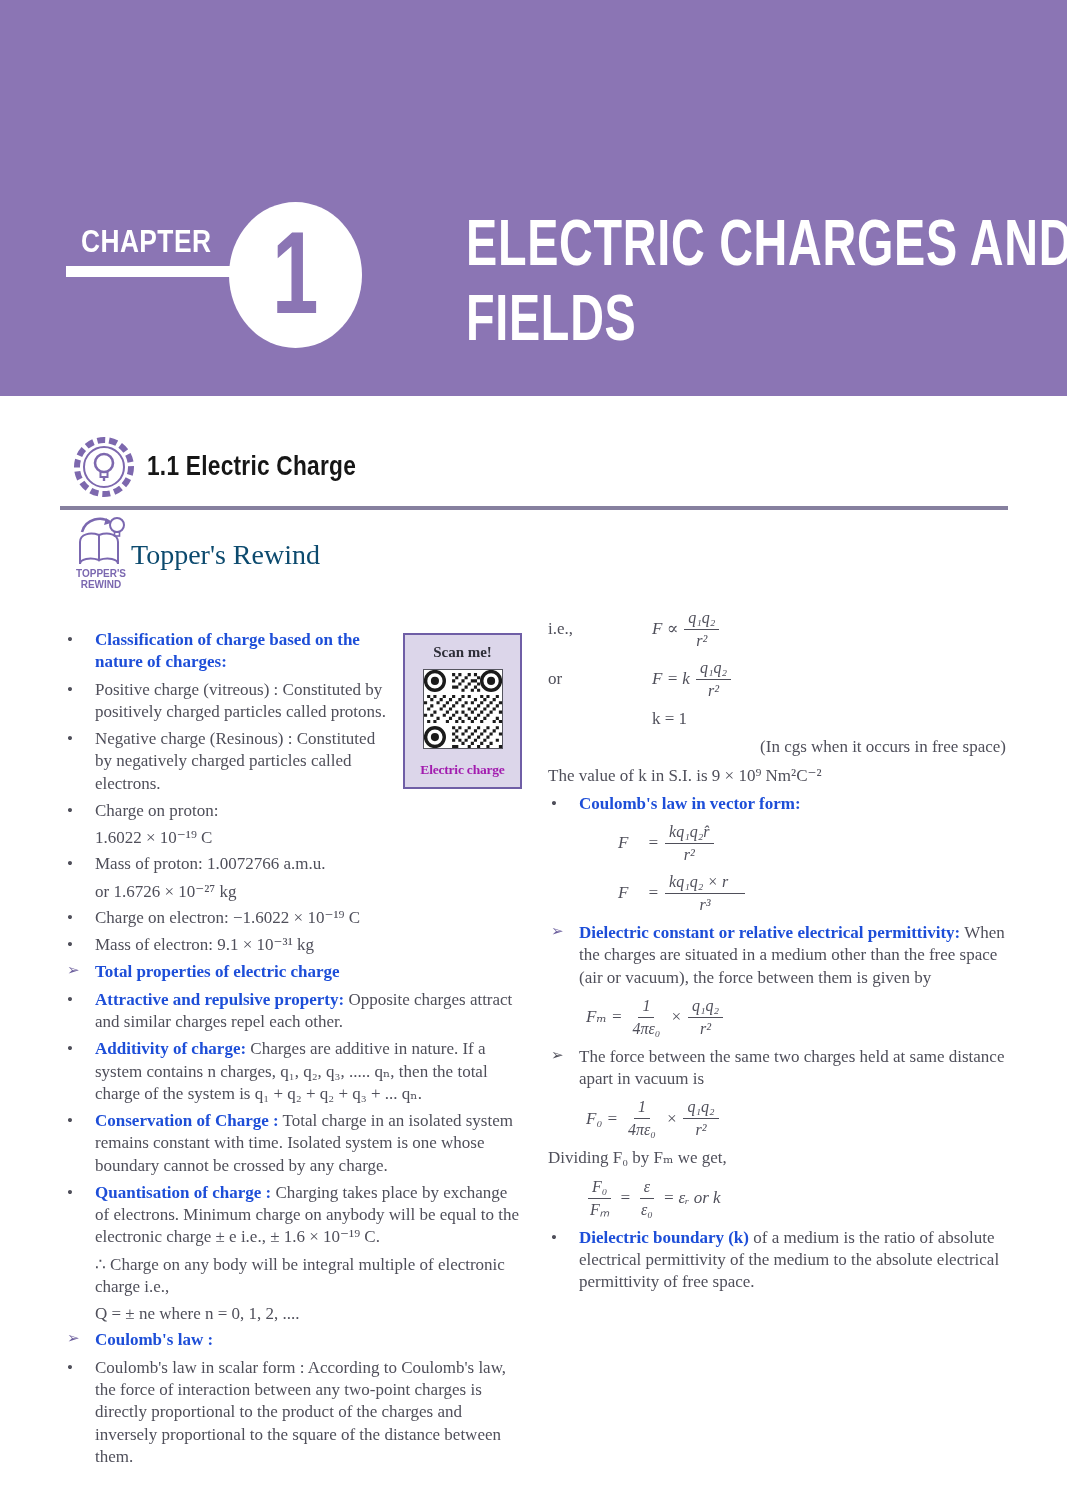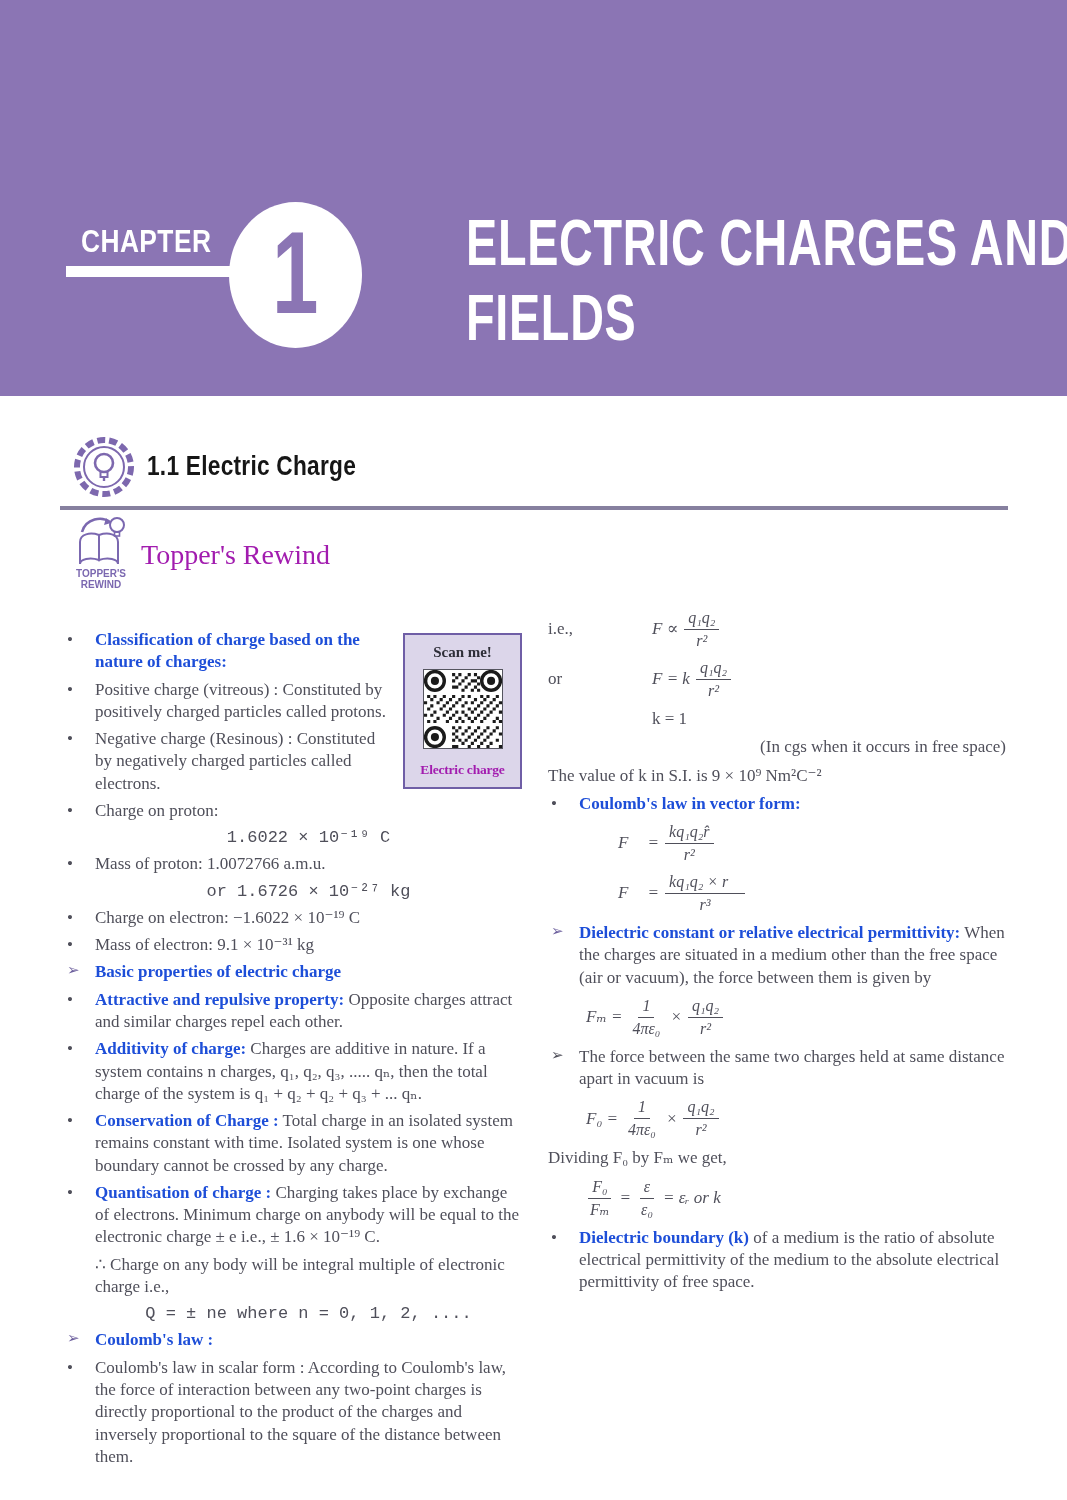--- a/index.html
+++ b/index.html
@@ -21,46 +21,46 @@
   
   .section-icon{position:absolute;left:73px;top:436px;}
   .section-title{position:absolute;left:147px;top:451px;color:#161616;
     font:bold 27px "Liberation Sans",sans-serif;letter-spacing:.3px;
     transform:scaleX(.84);transform-origin:0 0;white-space:nowrap;}
   .divider{position:absolute;left:60px;top:506px;width:948px;height:4px;background:#86809f;}
   
   .toppers-icon{position:absolute;left:72px;top:514px;}
   .toppers-label{position:absolute;left:62px;top:568px;width:78px;text-align:center;
     font:bold 10px/1.1 "Liberation Sans",sans-serif;color:#7b68b0;}
-  .toppers-heading{position:absolute;left:131px;top:539px;color:#a21caf;
-    font:28px "Liberation Serif","DejaVu Serif",serif;margin-left:10px;}
+  .toppers-heading{position:absolute;left:131px;top:539px;color:#0c4a6e;
+    font:28px "Liberation Serif","DejaVu Serif",serif;}
   
   .columns{position:absolute;left:64px;top:601px;width:946px;display:flex;gap:26px;
     font-size:17px;line-height:1.31;color:#4f4f5a;}
   .lcol{width:458px;margin-top:28px;}
   .rcol{width:462px;}
   .li{position:relative;padding-left:31px;margin-bottom:5px;}
   .mk{position:absolute;left:3px;top:0;}
   .mk.arrow{color:#6c5f9d;font-size:15px;}
   .mk.arrow.dark{color:#4f4f5a;}
   .lead{font-weight:bold;color:#1d4ed8;}
-  .centerline{text-align:center;margin:1px 0 4px;padding-left:31px;font-family:Liberation Mono, monospace;}
+  .centerline{text-align:left;margin:1px 0 4px;padding-left:31px;}
   
   .qrbox{float:right;width:107px;margin:4px 0 10px 14px;border:2px solid #6f5ea6;
     background:#dcd6ea;text-align:center;padding:9px 4px 9px;}
   .qr-title{font:bold 15px "Liberation Serif","DejaVu Serif",serif;color:#2e2e38;margin-bottom:8px;}
   .qr-img{width:78px;height:78px;background:#fff;border:1.5px solid #55555f;display:inline-block;}
   .qr-caption{font:bold 13.5px "Liberation Serif","DejaVu Serif",serif;color:#a21caf;margin-top:8px;
     letter-spacing:-.2px;}
   
   .frow{display:flex;align-items:center;margin:7px 0;}
   .flabel{width:56px;flex:none;}
   .fexpr{display:inline-flex;align-items:center;gap:6px;font-style:italic;}
   .frac{display:inline-flex;flex-direction:column;align-items:center;vertical-align:middle;
-    font-style:italic;font-size:16px;line-height:1.25;}
+    font-style:italic;font-size:16px;line-height:1.25;font-family:Liberation Serif, serif;}
   .frac .num{padding:0 4px 1px;border-bottom:1.4px solid #4f4f5a;}
   .frac .den{padding:1px 4px 0;}
   .ml48 .fexpr{margin-left:48px;}
   .ml70 .fexpr{margin-left:70px;}
   .ml38 .fexpr{margin-left:38px;}
   .rline{margin-bottom:6px;}
   .indent104{margin-left:104px;}
   .alignright{text-align:right;padding-right:4px;}
   .vec{font-style:italic;}
 </style>
@@ -159,21 +159,21 @@
     <div class="li">
       <span class="mk">•</span>
       <span>Charge on electron: −1.6022 × 10⁻¹⁹ C</span>
     </div>
     <div class="li">
       <span class="mk">•</span>
       <span>Mass of electron: 9.1 × 10⁻³¹ kg</span>
     </div>
     <div class="li">
       <span class="mk arrow">➢</span>
-      <span class="lead">Basic properties of electric charge</span>
+      <span class="lead">Total properties of electric charge</span>
     </div>
     <div class="li">
       <span class="mk">•</span>
       <span class="lead">Attractive and repulsive property:</span><span> Opposite charges attract and similar charges repel each other.</span>
     </div>
     <div class="li">
       <span class="mk">•</span>
       <span class="lead">Additivity of charge:</span><span> Charges are additive in nature. If a system contains n charges, q₁, q₂, q₃, ..... qₙ, then the total charge of the system is q₁ + q₂ + q₂ + q₃ + ... qₙ.</span>
     </div>
     <div class="li">

